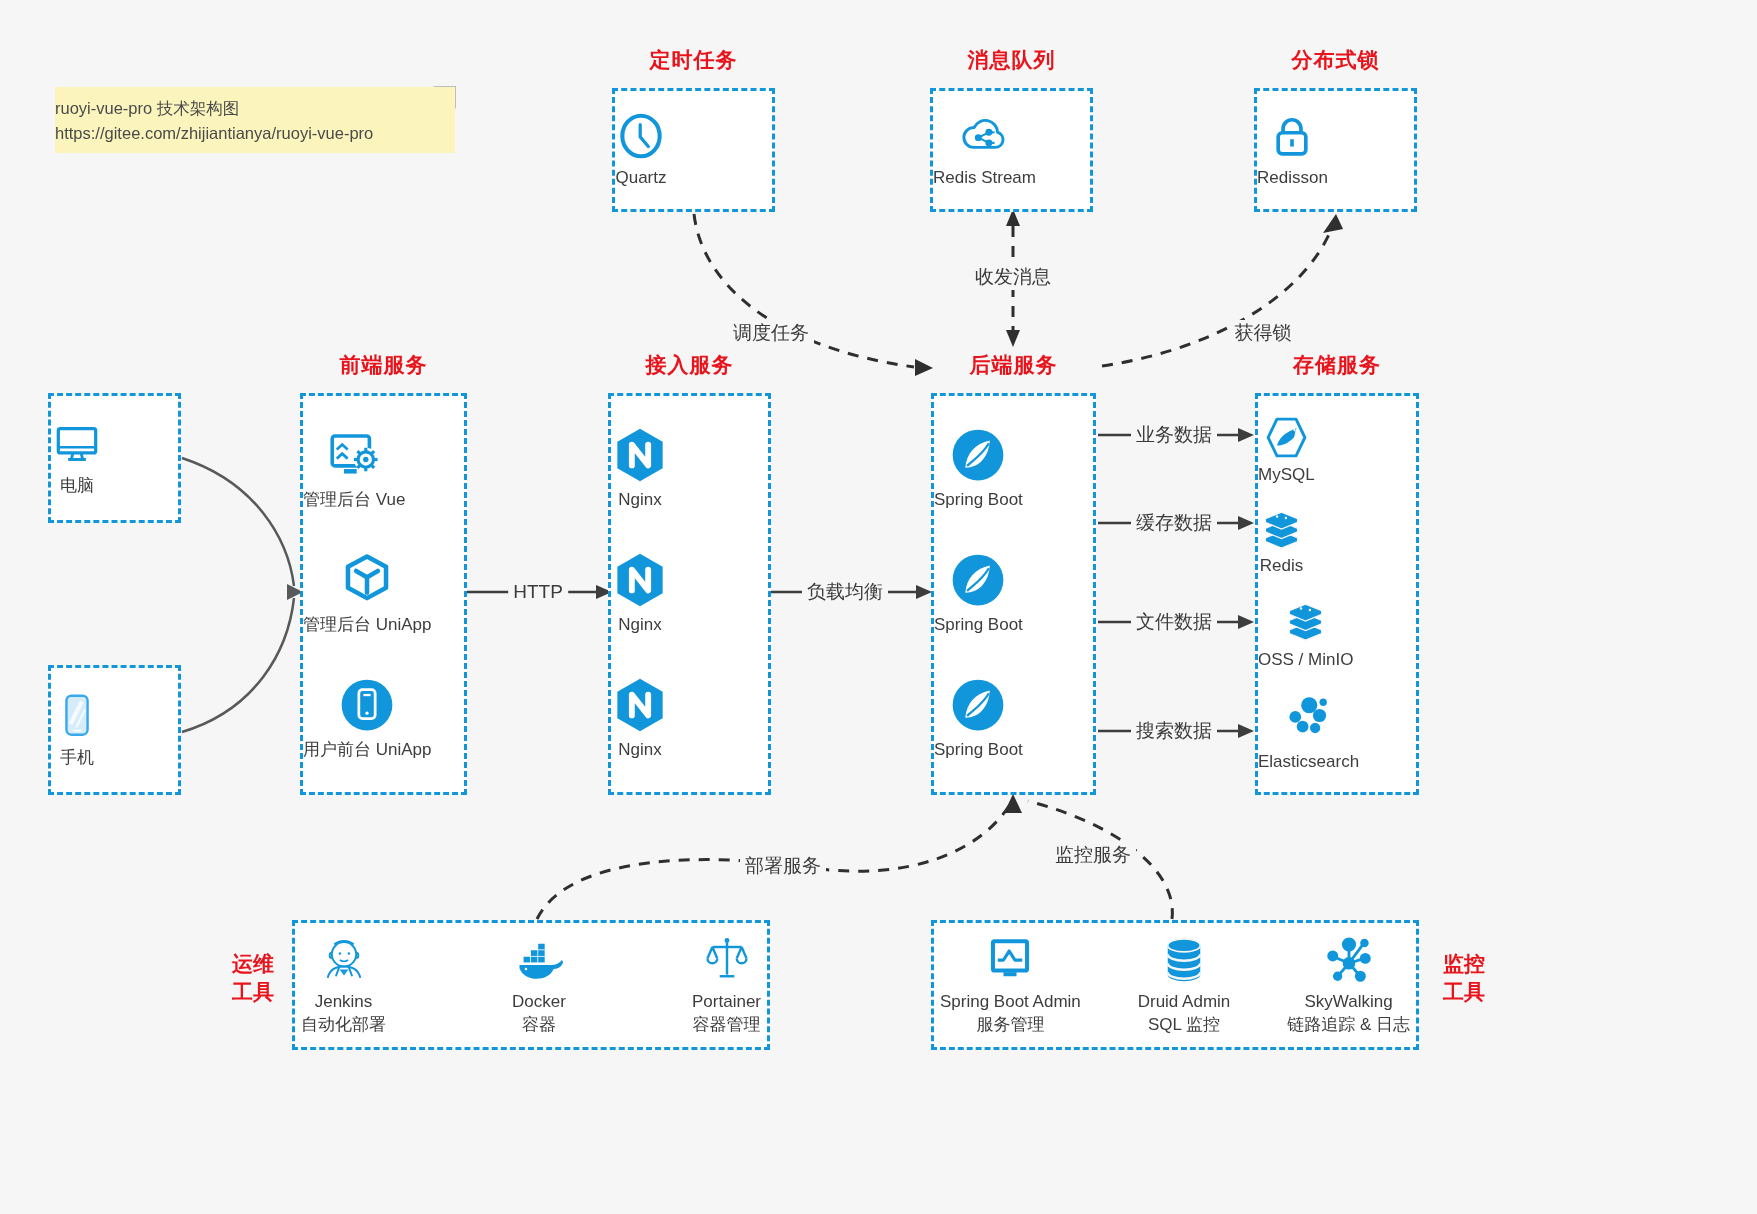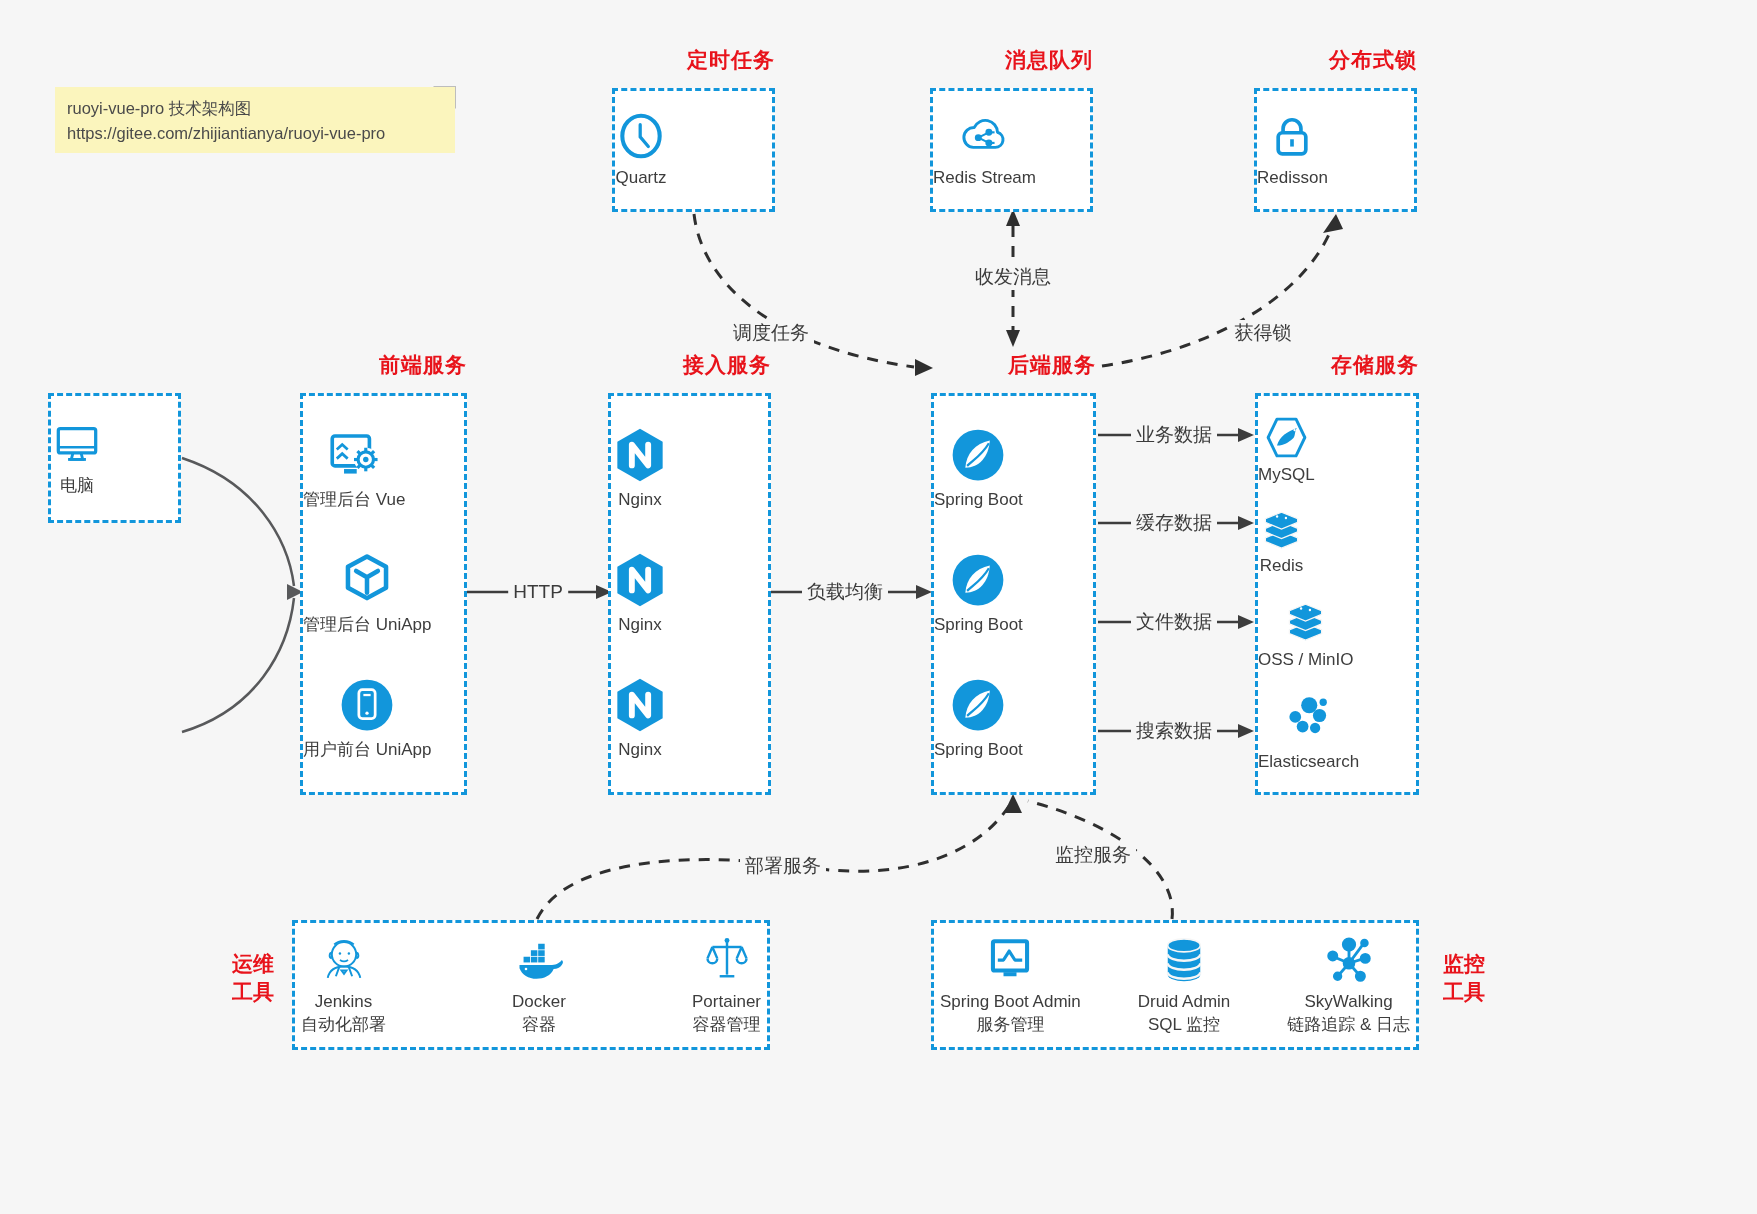--- a/index.html
+++ b/index.html
@@ -1,27 +1,27 @@
 <!DOCTYPE html>
 <html><head>
 <meta charset="utf-8">
 <style>
   html,body{margin:0;padding:0;background:#f6f6f6;}
   .canvas{position:relative;width:1757px;height:1214px;background:#f6f6f6;overflow:hidden;
           font-family:"Liberation Sans","DejaVu Sans",sans-serif;color:#3d3d3d;}
   svg.edges{position:absolute;left:0;top:0;pointer-events:none;}
   .note{position:absolute;left:55px;top:87px;width:400px;height:66px;background:#fbf5bd;
-        box-sizing:border-box;padding:9px 12px;font-size:16.5px;line-height:1.5;color:#4a4a4a;}
+        box-sizing:border-box;padding:9px 0;font-size:16.5px;line-height:1.5;color:#4a4a4a;}
   .fold{position:absolute;left:433px;top:86px;width:0;height:0;
         border-right:23px solid #bdbdbd;border-bottom:23px solid transparent;}
   .gbox{position:absolute;background:#fff;border:3px dashed #1296db;box-sizing:border-box;
         display:flex;flex-direction:column;align-items:flex-start;justify-content:space-around;padding:10px 0;}
   .gbox.row{flex-direction:row;justify-content:space-between;align-items:center;padding:0 6px;}
   .gbox.single{justify-content:center;}
-  .gtitle{position:absolute;color:#e8131b;font-weight:bold;font-size:21px;text-align:right;letter-spacing:1px;}
+  .gtitle{position:absolute;color:#e8131b;font-weight:bold;font-size:21px;text-align:center;letter-spacing:1px;}
   .side-label{position:absolute;color:#e8131b;font-weight:bold;font-size:21px;line-height:1.35;text-align:center;}
   .node{display:flex;flex-direction:column;align-items:center;gap:5px;}
   .node-label{font-size:17px;color:#3d3d3d;text-align:center;white-space:nowrap;line-height:1.35;}
   .icon{width:58px;height:58px;}
   .icon-52{width:52px;height:52px;}
   .icon-48{width:47px;height:47px;}
   .el{position:absolute;transform:translate(-50%,-50%);background:#f6f6f6;padding:0 5px;
       font-size:19px;color:#3b3b3b;white-space:nowrap;}
 </style>
 </head>
@@ -274,20 +274,28 @@
 </div>
 
 <div class="gbox single" style="left:48px;top:393px;width:133px;height:130px">
   <div class="node">
     <svg class="icon icon-52">
           <use href="#i-desktop"></use>
         </svg>
     <div class="node-label">电脑</div>
   </div>
 </div>
+<div class="gbox single" style="left:48px;top:665px;width:133px;height:130px">
+  <div class="node">
+    <svg class="icon icon-52">
+          <use href="#i-phone"></use>
+        </svg>
+    <div class="node-label">手机</div>
+  </div>
+</div>
 
 <div class="gbox" style="left:300px;top:393px;width:167px;height:402px">
   <div class="node">
     <svg class="icon">
           <use href="#i-vueadmin"></use>
         </svg>
     <div class="node-label">管理后台 Vue</div>
   </div>
   <div class="node">
     <svg class="icon">

